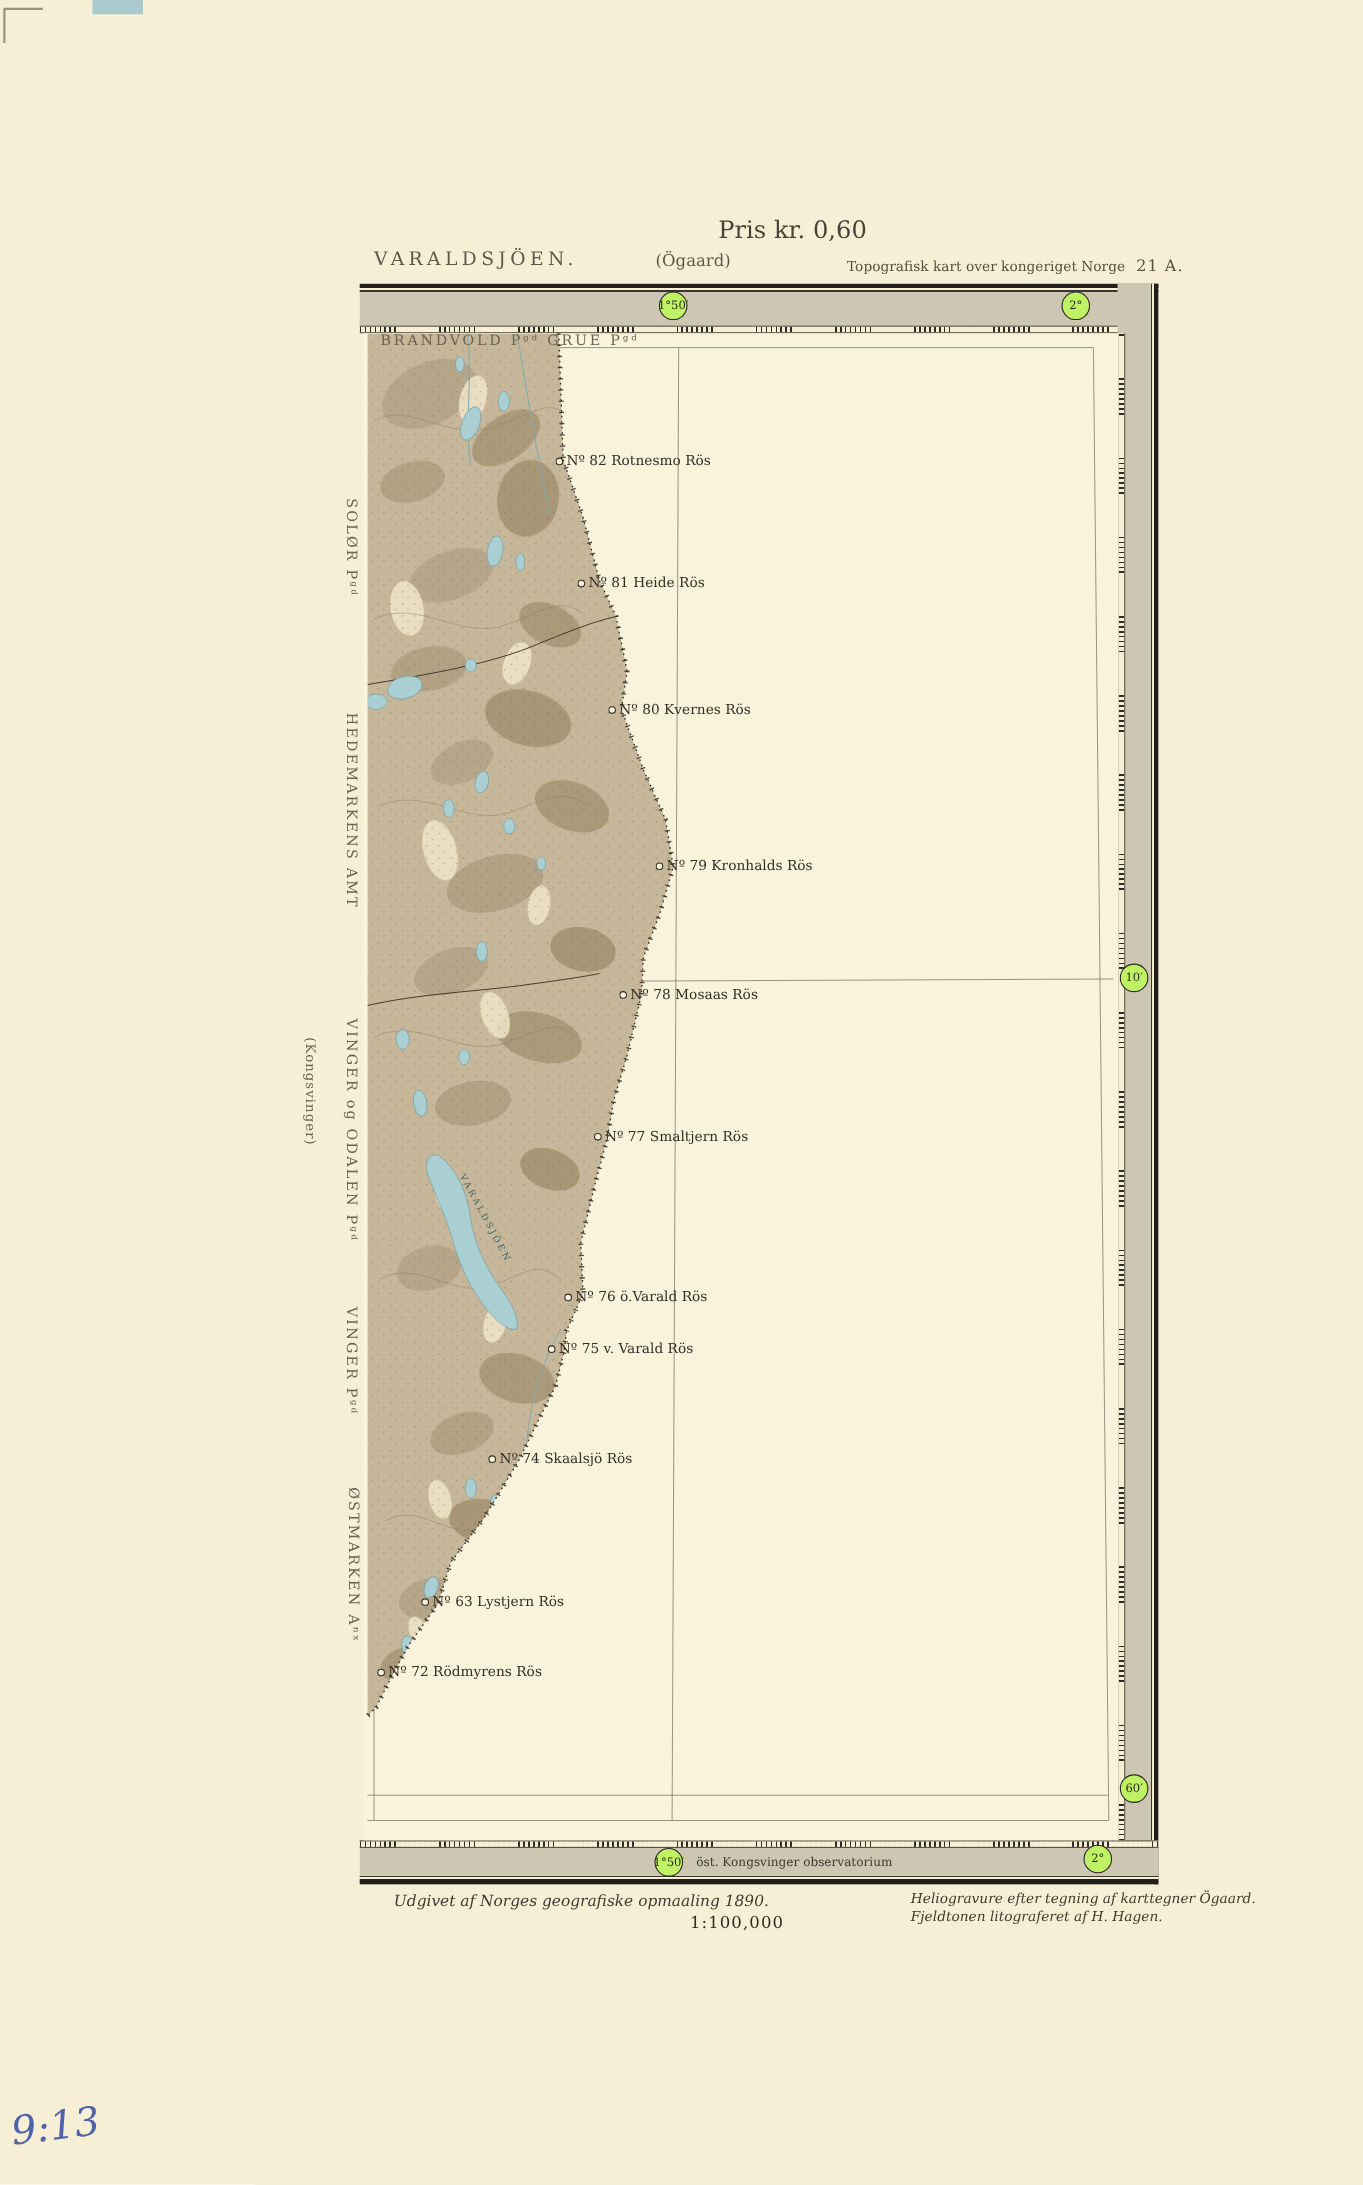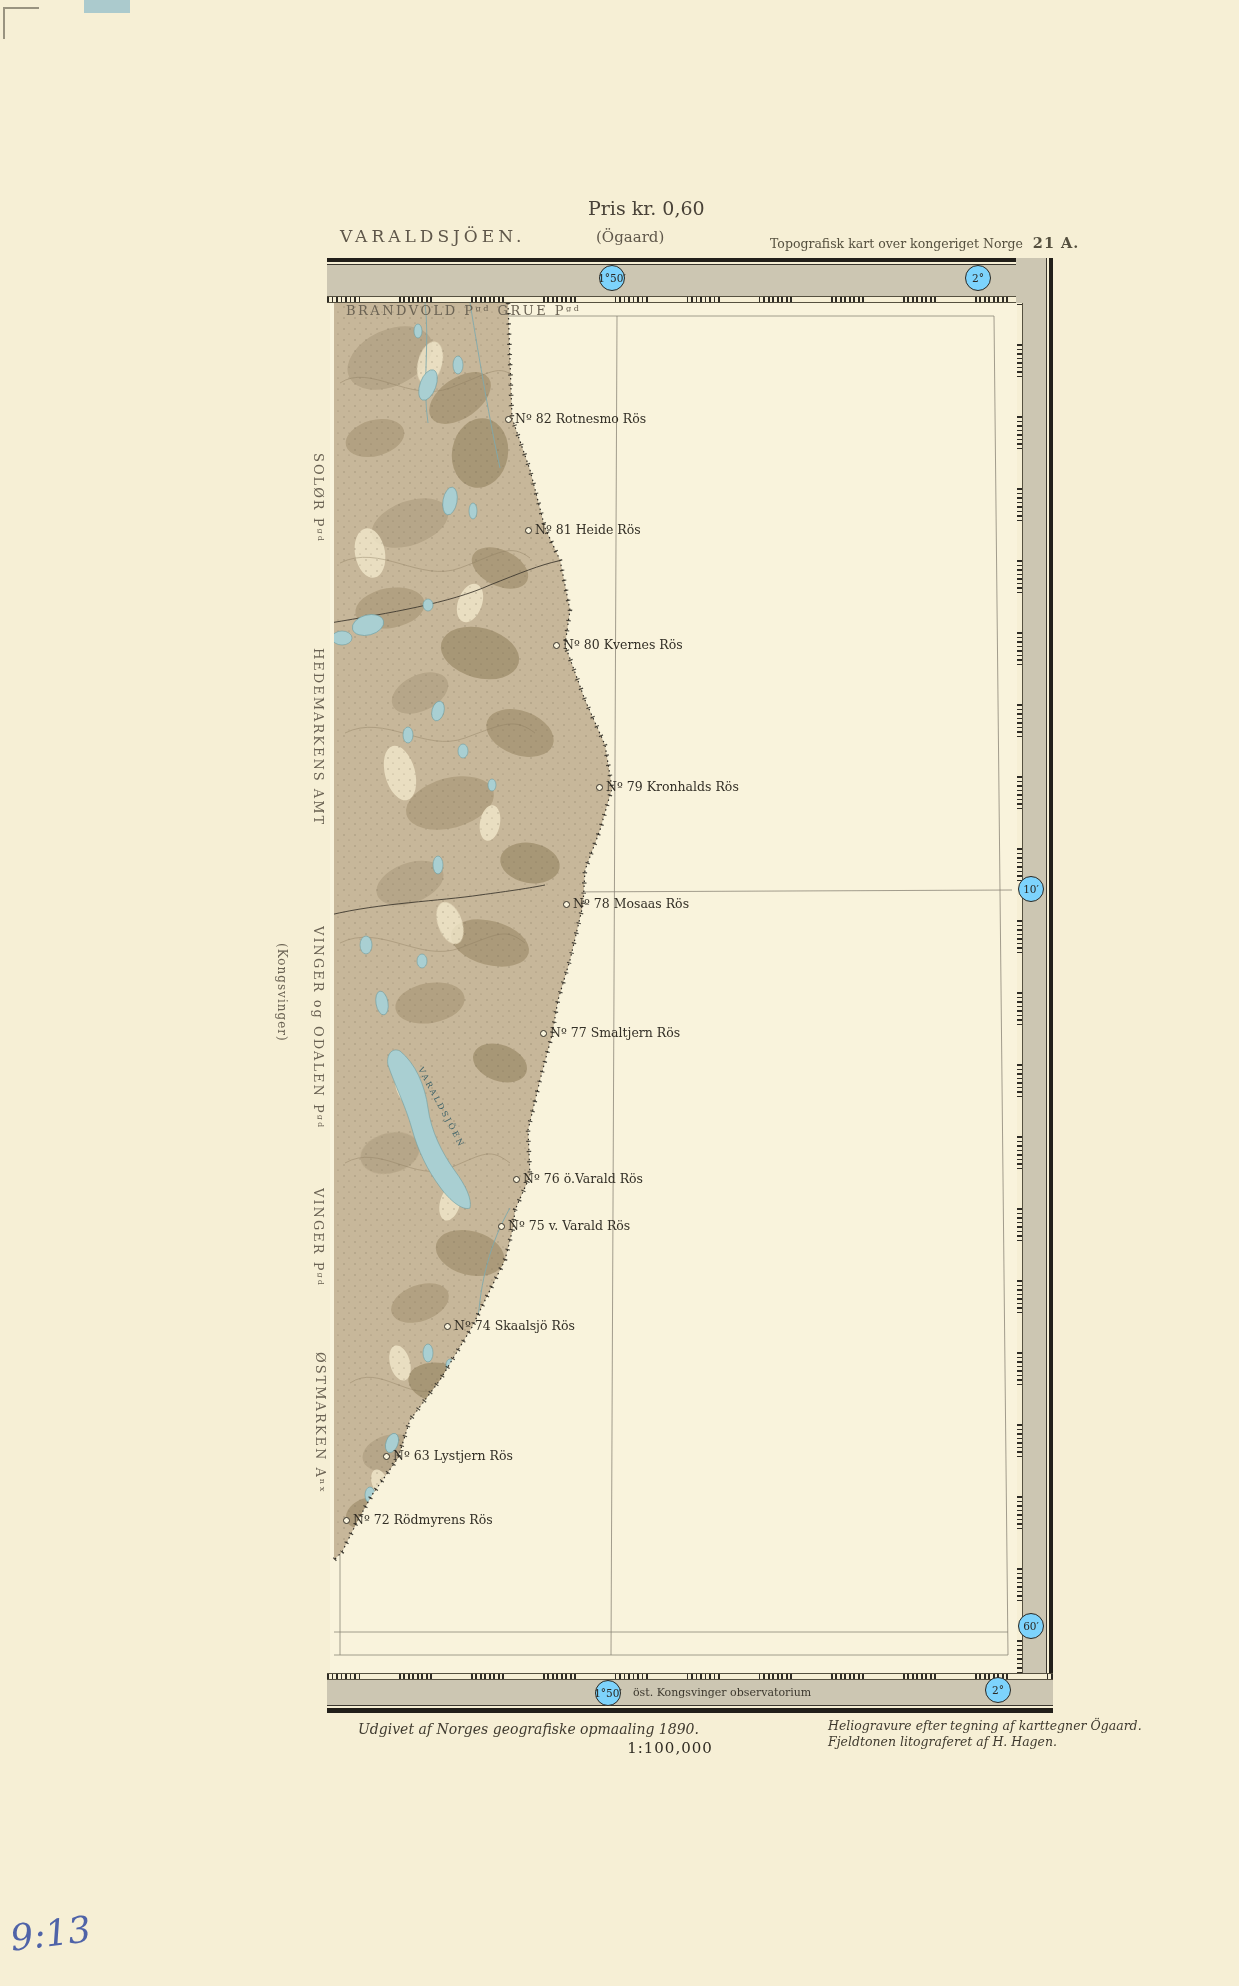--- a/index.html
+++ b/index.html
@@ -2,41 +2,41 @@
 <html><head>
 <meta charset="utf-8">
 <style>
   html,body{margin:0;padding:0;}
   .page{position:relative;width:1239px;height:1986px;background:#f6efd5;font-family:"DejaVu Serif",serif;overflow:hidden;}
   .abs{position:absolute;}
   
   .corner-bracket{left:3px;top:7px;width:34px;height:30px;border-left:2px solid #57514494;border-top:2px solid #57514494;}
   .blue-tab{left:84px;top:0;width:46px;height:13px;background:#9dc3cb;opacity:.85;}
   
-  .price{left:588px;top:197px;width:200px;text-align:left;font-size:19px;color:#494238;}
+  .price{left:588px;top:197px;width:200px;text-align:right;font-size:22px;color:#494238;}
   .title-main{left:340px;top:226px;font-size:17px;letter-spacing:4px;color:#5f574a;}
   .title-sub{left:596px;top:228px;font-size:15px;color:#5f574a;}
   .title-series{left:770px;top:234px;font-size:12.5px;color:#55503f;white-space:nowrap;}
-  .title-series .sheetno{font-size:14.5px;font-weight:bold;margin-left:10px;letter-spacing:1px;}
+  .title-series .sheetno{font-size:14.5px;font-weight:normal;margin-left:10px;letter-spacing:1px;}
   
   .band-top{left:327px;top:258px;width:726px;height:45px;
     background:linear-gradient(to bottom,#221f1a 0 4px,#f6efd5 4px 6px,#3a362e 6px 7px,#ccc6b2 7px 45px);}
   .band-right{left:1016px;top:258px;width:37px;height:1455px;
     background:linear-gradient(to left,#221f1a 0 4px,#f6efd5 4px 6px,#3a362e 6px 7px,#ccc6b2 7px 37px);}
   .band-bottom{left:327px;top:1673px;width:726px;height:40px;
     background:linear-gradient(to top,#221f1a 0 5px,#f6efd5 5px 7px,#3a362e 7px 8px,#ccc6b2 8px 40px);}
   .tick-h{position:absolute;left:0;right:0;height:7px;box-sizing:border-box;
     border-top:1px solid #55503f;border-bottom:1px solid #55503f;background-color:#f6efd5;
     background-image:repeating-linear-gradient(90deg,transparent 0 36px,#f6efd5 36px 72px),
                      repeating-linear-gradient(90deg,#2e2b24 0 1.5px,transparent 1.5px 4.5px);}
   .tick-v{position:absolute;top:45px;bottom:40px;left:0;width:7px;box-sizing:border-box;
     border-left:1px solid #55503f;border-right:1px solid #55503f;background-color:#f6efd5;
     background-image:repeating-linear-gradient(0deg,transparent 0 36px,#f6efd5 36px 72px),
                      repeating-linear-gradient(0deg,#2e2b24 0 1.5px,transparent 1.5px 4.5px);}
-  .grat-circle{position:absolute;width:26px;height:26px;border-radius:50%;background:#7dd3fc;
+  .grat-circle{position:absolute;width:26px;height:26px;border-radius:50%;background:#bef264;
     border:1.5px solid #2b2822;display:flex;align-items:center;justify-content:center;
     font-size:10.5px;color:#2b2822;z-index:6;box-sizing:border-box;}
   .bottom-note{left:633px;top:1686px;font-size:11px;color:#3c382e;z-index:6;}
   
   .map-area{left:330px;top:303px;width:687px;height:1370px;background:#f9f3dc;}
   
   .top-sheet-label{left:334px;top:303px;font-size:13px;letter-spacing:2.5px;color:#6a6253;z-index:5;padding-left:12px;}
   .vlabel{position:absolute;writing-mode:vertical-rl;font-size:13px;letter-spacing:2px;color:#6a6253;z-index:5;}
   .vlabel.small{font-size:12px;letter-spacing:1px;}
   

